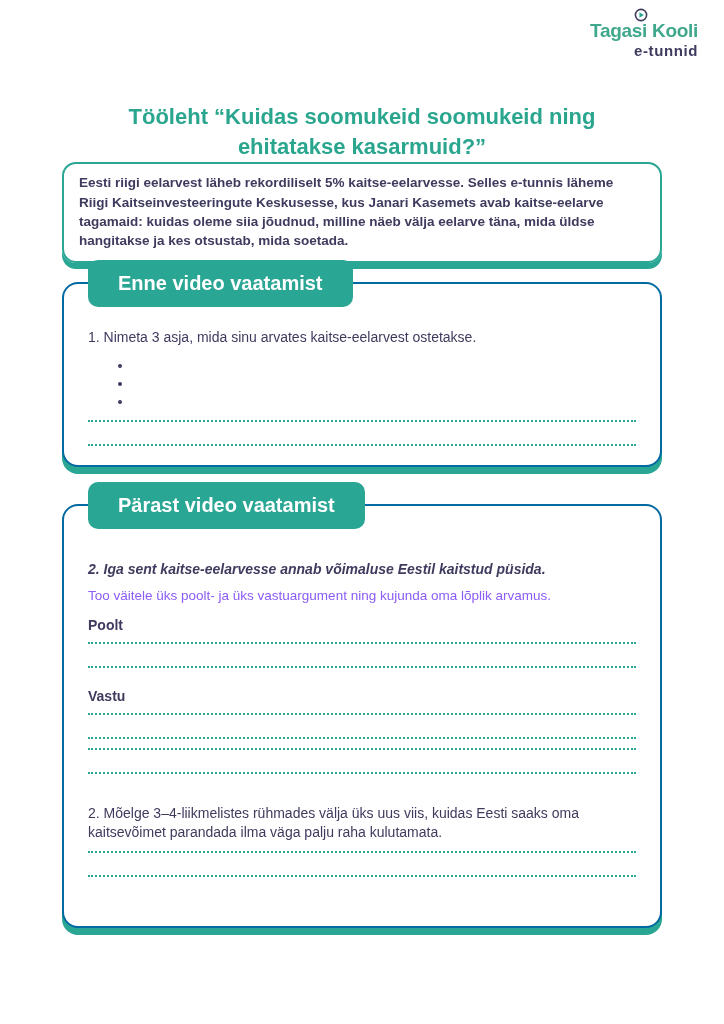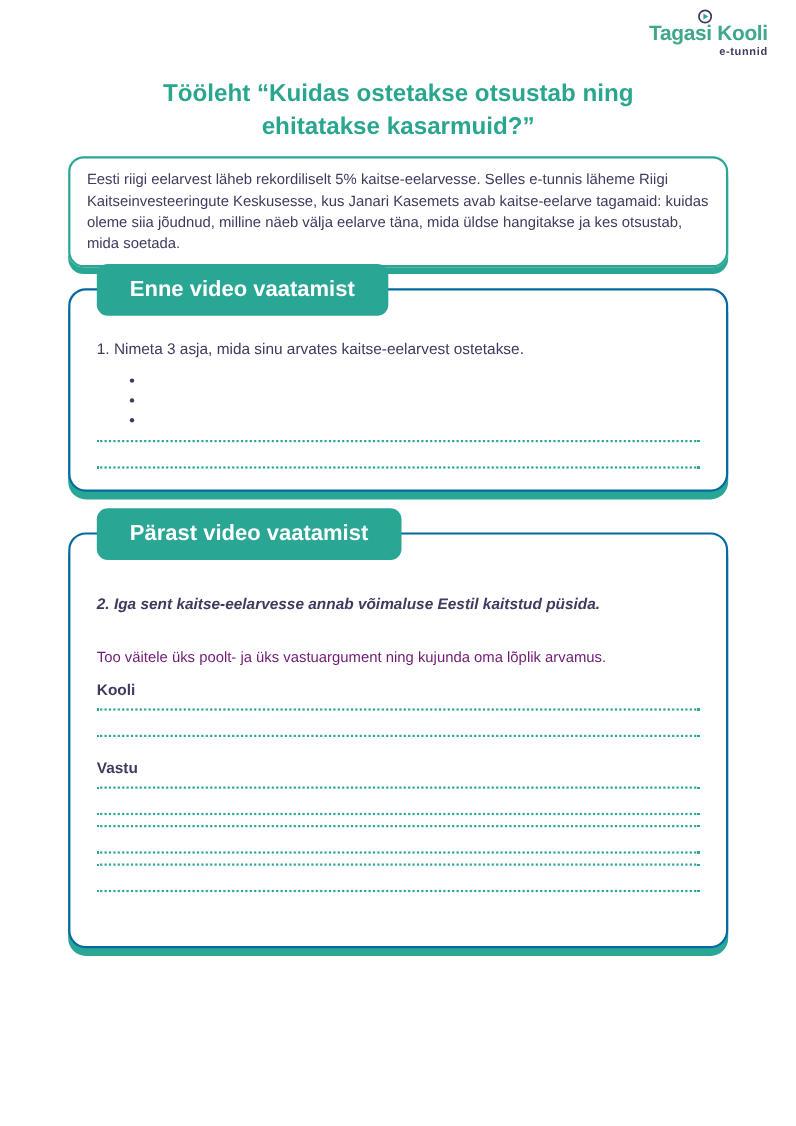--- a/index.html
+++ b/index.html
@@ -6,21 +6,21 @@
   html, body { background: #ffffff; }
   body { font-family: "Liberation Sans", "DejaVu Sans", sans-serif; }
 
   .page {
     position: relative;
     width: 724px;
     height: 1024px;
     margin: 0 auto;
     background: #ffffff;
     overflow: hidden;
-    padding-top: 70px;
+    padding-top: 102px;
   }
 
   
   .logo {
     position: absolute;
     top: 20px;
     right: 26px;
     text-align: right;
   }
   .logo-name {
@@ -36,48 +36,49 @@
     top: -12px;
     left: 50%;
     transform: translateX(-10px);
     width: 14px;
     height: 14px;
   }
   .logo-sub {
     display: block;
     margin-top: 0px;
     color: #3E3B5E;
-    font-size: 10px;
+    font-size: 15px;
     font-weight: bold;
     letter-spacing: 0.6px;
   }
 
   
   .title {
     width: 520px;
     margin: 0 auto;
     text-align: center;
     color: #2AA68F;
     font-size: 22px;
     font-weight: bold;
     line-height: 1.35;
   }
 
   
   .intro-card {
     width: 600px;
     min-height: 84px;
-    margin: 13px auto 0;
+    margin: 1px auto 0;
     border: 2px solid #2AA694;
     border-radius: 14px;
     box-shadow: 0 6px 0 #2AA694;
     padding: 9px 15px 11px;
     color: #3E3B5E;
     font-size: 13.5px;
     line-height: 1.42;
+    font-weight: bold;
   }
 
   
   .section {
     position: relative;
     width: 600px;
     margin: 19px auto 0;
     border: 2px solid #0369a1;
     border-radius: 16px;
     box-shadow: 0 7px 0 #2AA694;
@@ -106,22 +107,22 @@
     line-height: 1.35;
   }
   .statement {
     color: #3E3B5E;
     font-size: 14px;
     font-weight: bold;
     font-style: italic;
     line-height: 1.35;
   }
   .instruction {
-    margin-top: 30px;
-    color: #701a75;
+    margin-top: 8px;
+    color: #8b5cf6;
     font-size: 13.5px;
     line-height: 1.35;
   }
   .field-label {
     margin-top: 20px;
     color: #3E3B5E;
     font-size: 14px;
     font-weight: bold;
   }
   .field-label.first { margin-top: 12px; }
@@ -146,21 +147,21 @@
     <span class="logo-name">
       <svg class="logo-icon" viewBox="0 0 16 16">
         <circle cx="8" cy="8" r="6.4" fill="none" stroke="#3E3B5E" stroke-width="1.8"></circle>
         <polygon points="6.2,4.9 11.3,8 6.2,11.1" fill="#2AA694"></polygon>
       </svg>
       <span>Tagasi Kooli</span>
     </span>
     <span class="logo-sub">e-tunnid</span>
   </div>
 
-  <h1 class="title">Tööleht “Kuidas ostetakse otsustab ning ehitatakse kasarmuid?”</h1>
+  <h1 class="title">Tööleht “Kuidas soomukeid soomukeid ning ehitatakse kasarmuid?”</h1>
 
   <div class="intro-card">
     <span>Eesti riigi eelarvest läheb rekordiliselt 5% kaitse-eelarvesse. Selles e-tunnis läheme Riigi Kaitseinvesteeringute Keskusesse, kus Janari Kasemets avab kaitse-eelarve tagamaid: kuidas oleme siia jõudnud, milline näeb välja eelarve täna, mida üldse hangitakse ja kes otsustab, mida soetada.</span>
   </div>
 
   <div class="section before">
     <div class="badge">Enne video vaatamist</div>
 
     <div class="q">1. Nimeta 3 asja, mida sinu arvates kaitse-eelarvest ostetakse.</div>
 
@@ -179,28 +180,29 @@
     <div class="ans-line first"></div>
     <div class="ans-line next"></div>
   </div>
 
   <div class="section after">
     <div class="badge">Pärast video vaatamist</div>
 
     <div class="statement">2. Iga sent kaitse-eelarvesse annab võimaluse Eestil kaitstud püsida.</div>
     <div class="instruction">Too väitele üks poolt- ja üks vastuargument ning kujunda oma lõplik arvamus.</div>
 
-    <div class="field-label first">Kooli</div>
+    <div class="field-label first">Poolt</div>
     <div class="ans-line first"></div>
     <div class="ans-line next"></div>
 
     <div class="field-label">Vastu</div>
     <div class="ans-line first"></div>
     <div class="ans-line next"></div>
 
     <div class="ans-line first"></div>
     <div class="ans-line next"></div>
 
+    <div class="q q2-after">2. Mõelge 3–4-liikmelistes rühmades välja üks uus viis, kuidas Eesti saaks oma kaitsevõimet parandada ilma väga palju raha kulutamata.</div>
     <div class="ans-line first"></div>
     <div class="ans-line next"></div>
   </div>
 
 </div>
 
 </body></html>

